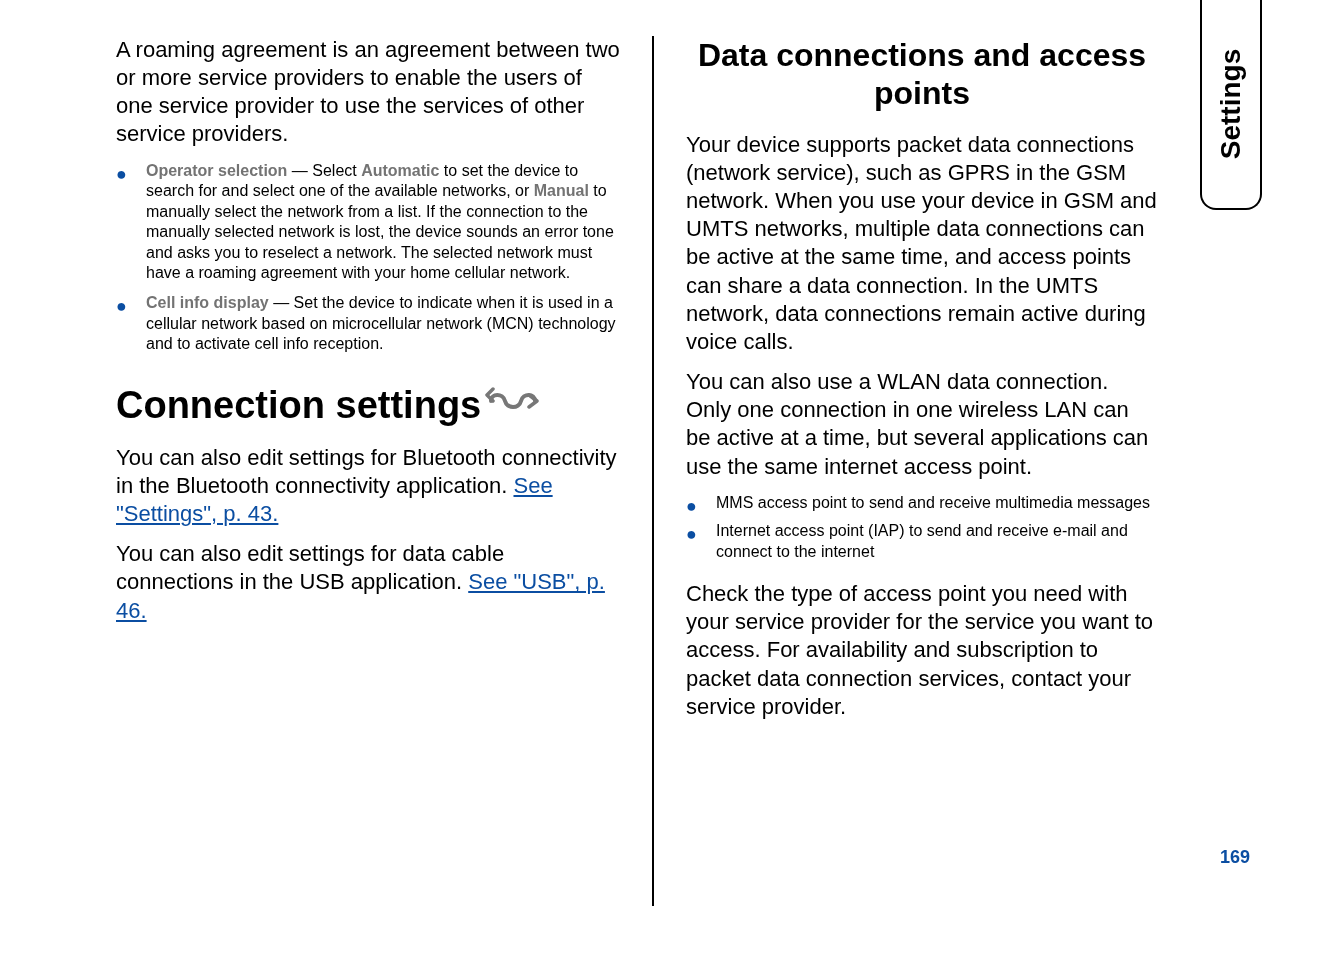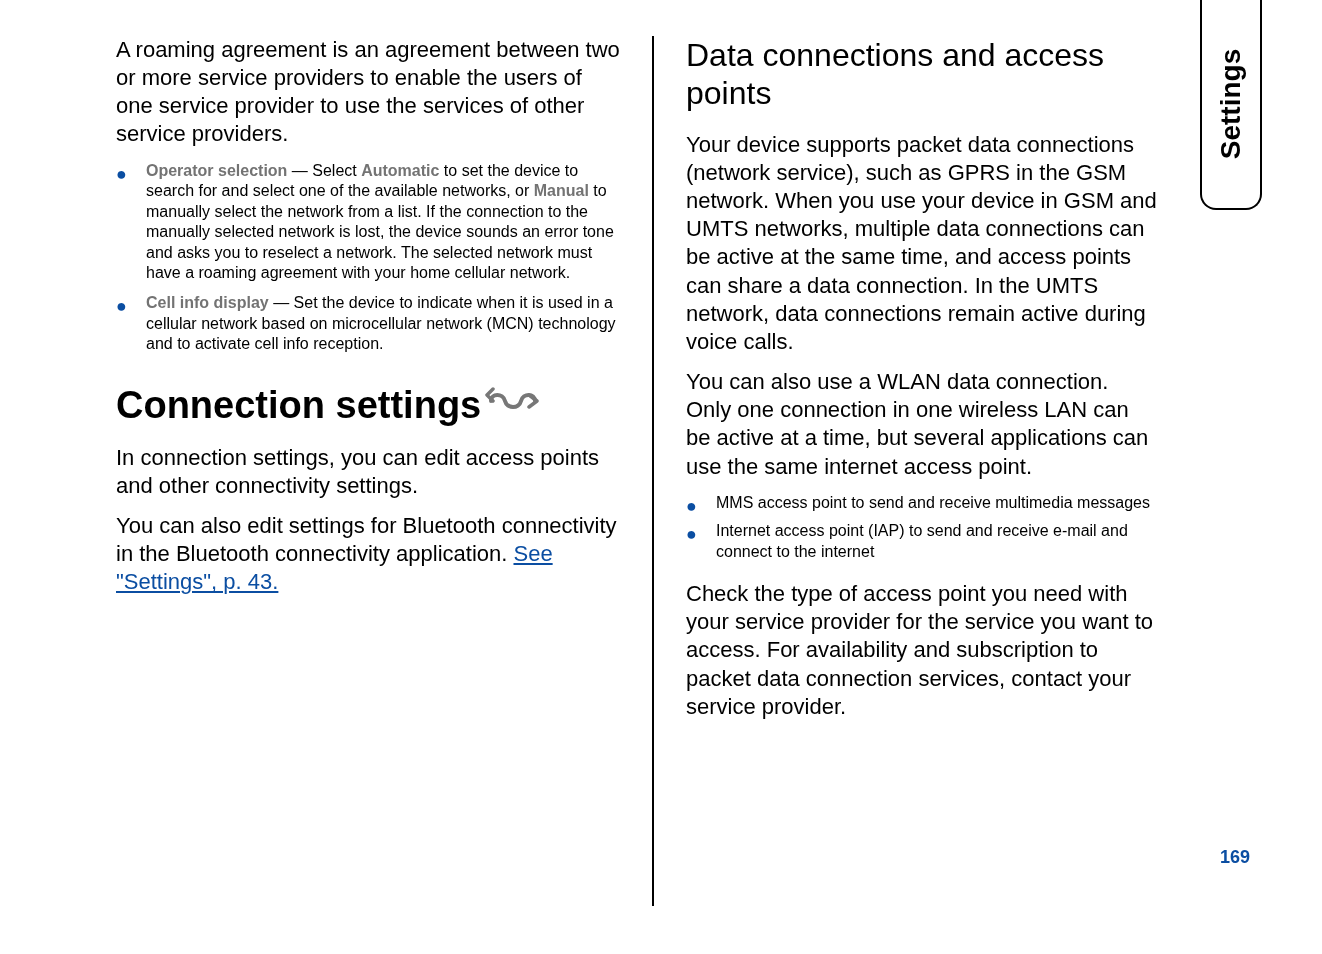--- a/index.html
+++ b/index.html
@@ -51,23 +51,24 @@
   h2.section-heading {
     font-size: 38px;
     font-weight: bold;
     margin: 28px 0 16px 0;
     display: flex;
     align-items: center;
     gap: 4px;
   }
   h2.section-heading-top {
     font-size: 32px;
-    font-weight: normal;
+    font-weight: bold;
     margin: 0 0 18px 0;
     line-height: 1.2;
+    text-align: center;
   }
   .link {
     color: #0b4ea2;
     text-decoration: underline;
     cursor: pointer;
   }
   .side-tab {
     position: absolute;
     right: 60px;
     top: 0;
@@ -120,26 +121,28 @@
       <span>Connection settings</span>
       <span class="conn-icon">
         <svg viewBox="0 0 54 36">
           <path d="M6 18 C6 10, 18 10, 20 18 C22 26, 34 26, 36 18 C38 10, 50 10, 50 18" stroke="#777" stroke-width="4" fill="none" stroke-linecap="round"></path>
           <path d="M8 6 L2 12 L8 18" stroke="#777" stroke-width="3.5" fill="none" stroke-linecap="round" stroke-linejoin="round"></path>
           <path d="M44 22 L52 28 L44 34" stroke="#777" stroke-width="3.5" fill="none" stroke-linecap="round" stroke-linejoin="round" transform="translate(0,-10)"></path>
         </svg>
       </span>
     </h2>
 
-    <p class="para">In connection settings, you can edit access points and other connectivity settings.</p>
 
     <p class="para">
       <span>You can also edit settings for Bluetooth connectivity in the Bluetooth connectivity application. </span><span class="link">See "Settings", p. 43.</span>
     </p>
 
+    <p class="para">
+      <span>You can also edit settings for data cable connections in the USB application. </span><span class="link">See "USB", p. 46.</span>
+    </p>
   </div>
 
   <div class="column col-right">
     <h2 class="section-heading-top">Data connections and access points</h2>
 
     <p class="para">Your device supports packet data connections (network service), such as GPRS in the GSM network. When you use your device in GSM and UMTS networks, multiple data connections can be active at the same time, and access points can share a data connection. In the UMTS network, data connections remain active during voice calls.</p>
     <p class="para">You can also use a WLAN data connection. Only one connection in one wireless LAN can be active at a time, but several applications can use the same internet access point.</p>
 
     <ul class="bullet-list small-bullets">
       <li class="bullet-item">MMS access point to send and receive multimedia messages</li>

